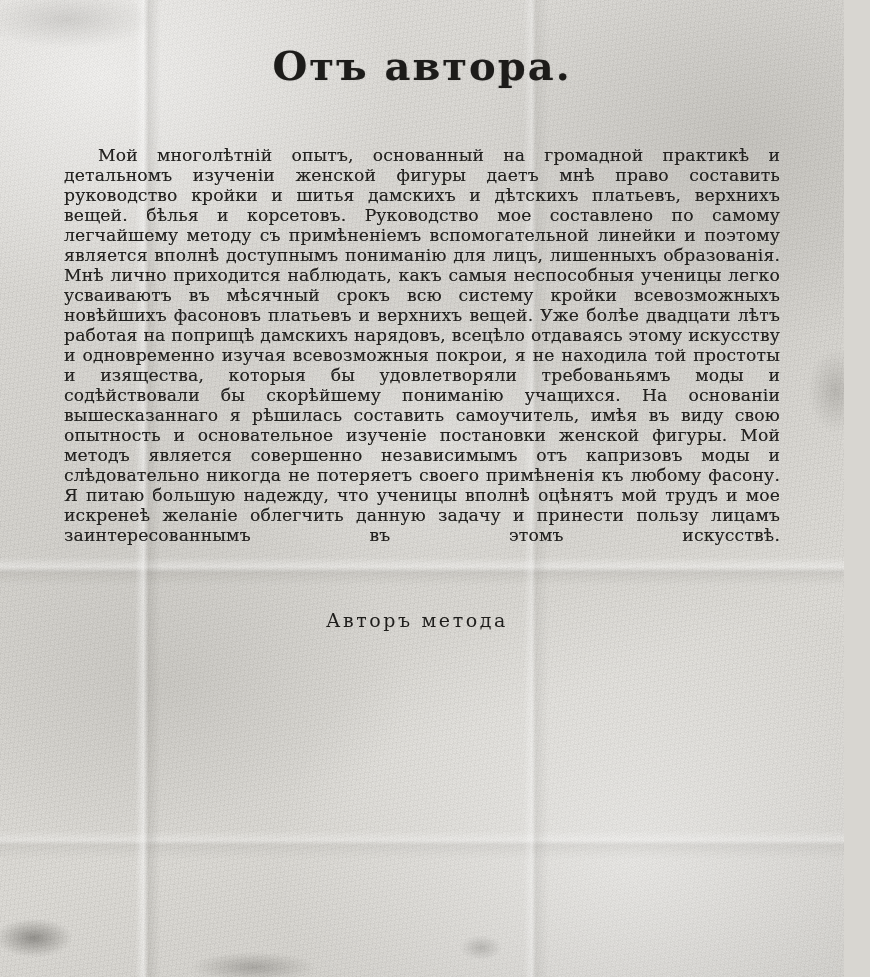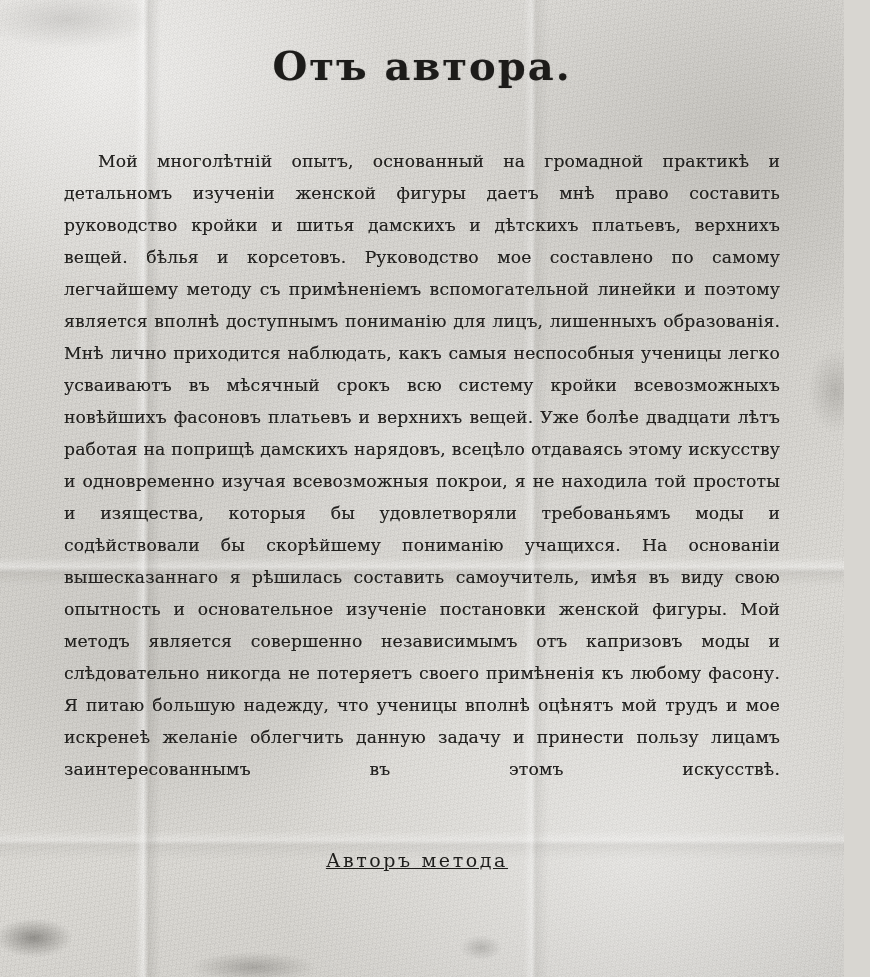--- a/index.html
+++ b/index.html
@@ -79,39 +79,38 @@
     color: #1d1c1a;
     text-shadow: 0 0 1px rgba(40,40,40,0.35);
   }
 
   .body-text {
     margin: 56px 0 0 0;
     text-align: justify;
     text-align-last: justify;
     font-family: "DejaVu Serif", "Liberation Serif", serif;
     font-size: 17.2px;
-    line-height: 32px;
+    line-height: 20px;
     color: #232220;
     letter-spacing: 0.15px;
     text-indent: 34px;
     text-shadow: 0 0 0.6px rgba(35,34,32,0.45);
   }
 
   .signature-block {
     margin-top: 64px;
     text-align: center;
     padding-right: 10px;
   }
   .sig-role {
     font-family: "DejaVu Serif", "Liberation Serif", serif;
     font-size: 19px;
     letter-spacing: 2.6px;
     color: #1f1e1c;
     margin-bottom: 30px;
-    text-decoration: underline;
   }
   .sig-name {
     font-family: "DejaVu Serif", "Liberation Serif", serif;
     font-size: 29px;
     font-weight: 700;
     letter-spacing: 2.2px;
     color: #151413;
     padding-left: 90px;
   }
 

